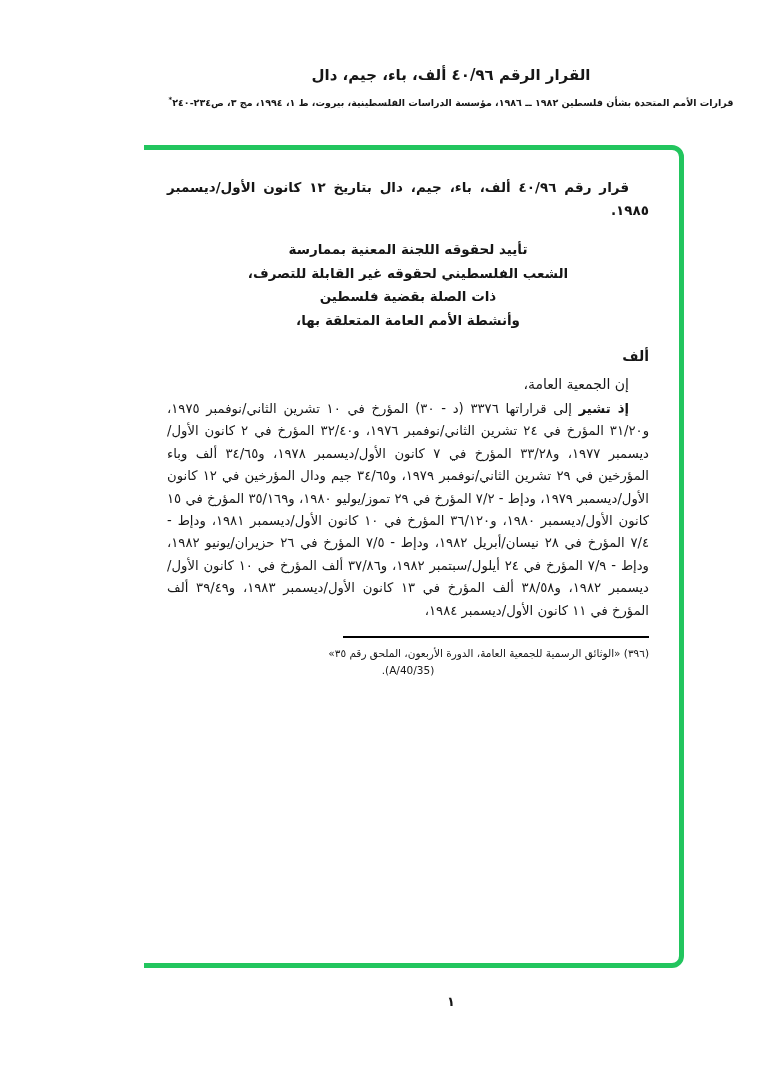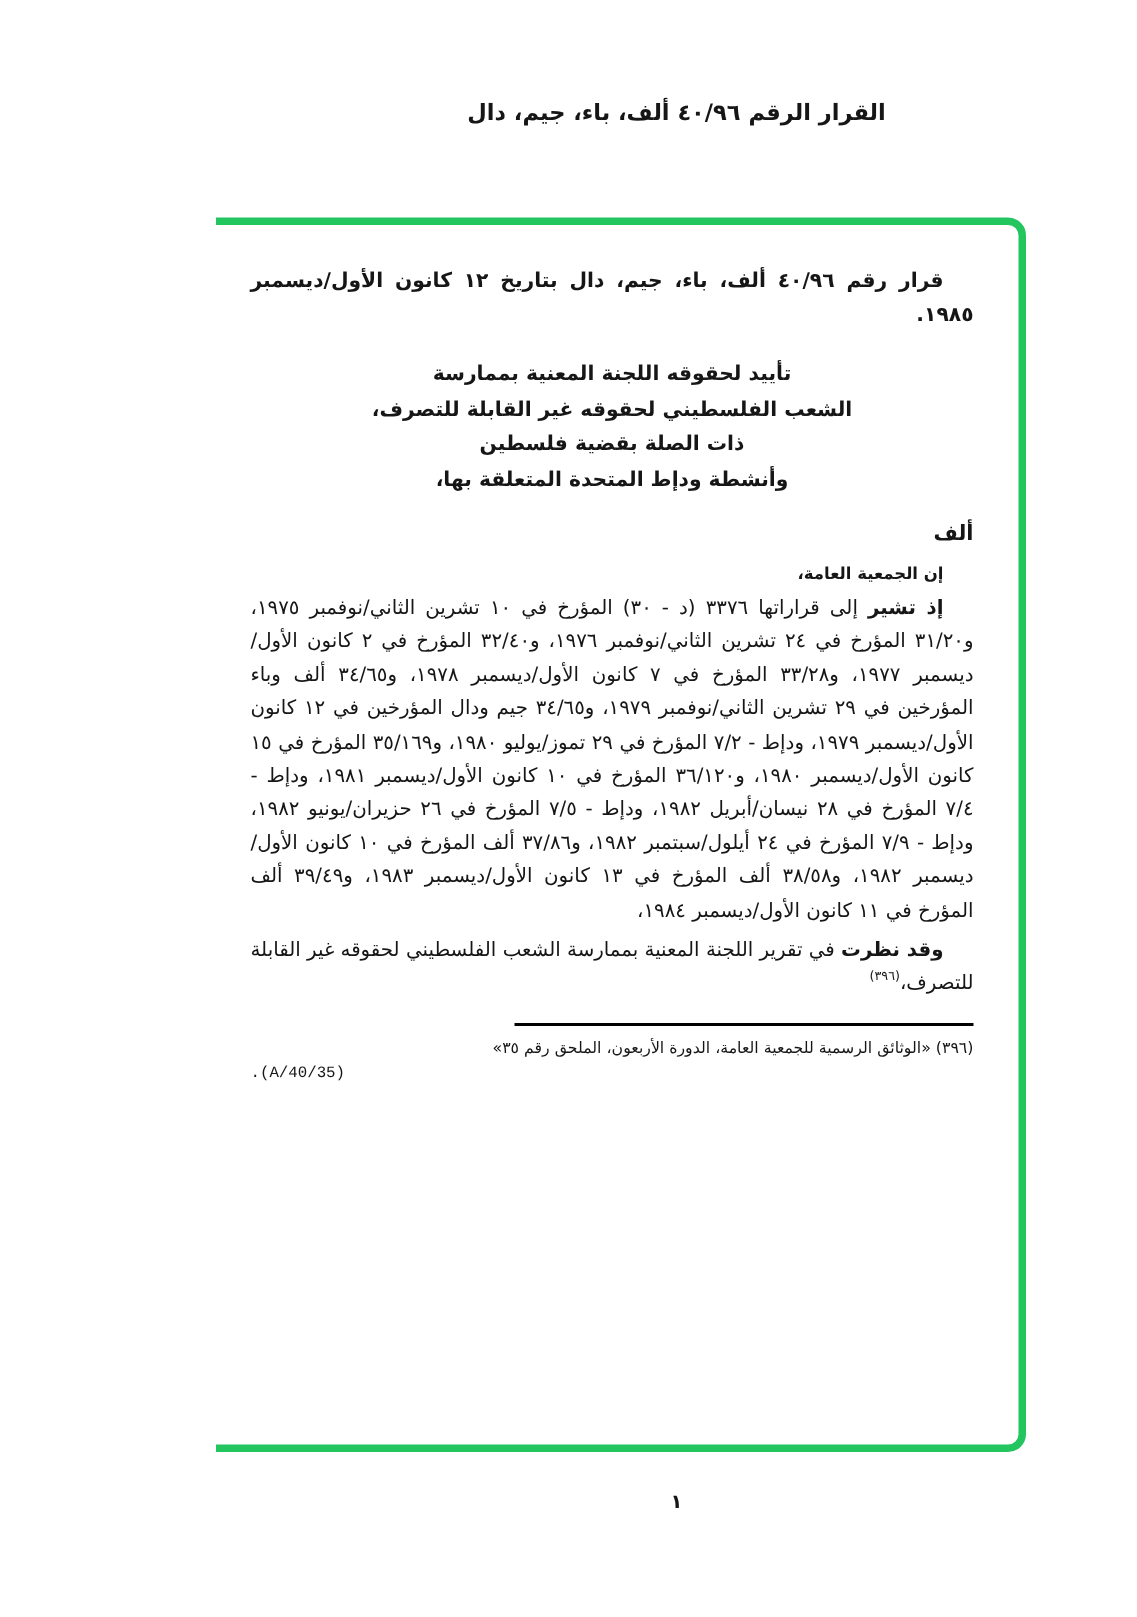--- a/index.html
+++ b/index.html
@@ -57,22 +57,22 @@
     font-weight: 700;
     font-size: 13.5px;
     line-height: 23.5px;
   }
   .section-label {
     font-weight: 700;
     font-size: 14px;
     margin: 16px 0 12px;
   }
   .opening {
-    font-weight: 700;
-    font-size: 11px;
+    font-weight: 400;
+    font-size: 14px;
     text-indent: 20px;
     margin: 8px 0 6px;
   }
   .para {
     font-size: 13.2px;
     line-height: 22.4px;
     text-align: justify;
     text-indent: 20px;
     margin: 4px 0 0;
   }
@@ -90,58 +90,57 @@
   }
   .footnote {
     font-size: 10.5px;
     line-height: 17px;
     margin-top: 7px;
     text-align: right;
   }
   .fn-symbol {
     font-size: 10.5px;
     line-height: 17px;
-    text-align: left;
-    font-family: Liberation Mono, monospace;
+    text-align: center;
   }
   .page-number {
     position: absolute;
     top: 994px; right: 0; left: 0;
     text-align: center;
     font-size: 13px;
     font-weight: 700;
   }
 </style>
 </head>
 <body>
 
 <div class="page">
 
   <div class="doc-header">
     <h1 class="doc-title">القرار الرقم ٤٠/٩٦ ألف، باء، جيم، دال</h1>
+    <div class="doc-source"><span>قرارات الأمم المتحدة بشأن فلسطين ١٩٨٢ ــ ١٩٨٦، مؤسسة الدراسات الفلسطينية، بيروت، ط ١، ١٩٩٤، مج ٣، ص٢٣٤-٢٤٠</span><sup>*</sup></div>
   </div>
 
   <div class="frame">
 
     <p class="intro">قرار رقم ٤٠/٩٦ ألف، باء، جيم، دال بتاريخ ١٢ كانون الأول/ديسمبر ١٩٨٥.</p>
 
     <div class="heading-block">
       <div>تأييد لحقوقه اللجنة المعنية بممارسة</div>
       <div>الشعب الفلسطيني لحقوقه غير القابلة للتصرف،</div>
       <div>ذات الصلة بقضية فلسطين</div>
-      <div>وأنشطة ودإط المتحدة المتعلقة بها،</div>
+      <div>وأنشطة الأمم العامة المتعلقة بها،</div>
     </div>
 
     <div class="section-label">ألف</div>
 
     <p class="opening">إن الجمعية العامة،</p>
 
     <p class="para"><span class="lead">إذ تشير</span><span> إلى قراراتها ٣٣٧٦ (د - ٣٠) المؤرخ في ١٠ تشرين الثاني/نوفمبر ١٩٧٥، و٣١/٢٠ المؤرخ في ٢٤ تشرين الثاني/نوفمبر ١٩٧٦، و٣٢/٤٠ المؤرخ في ٢ كانون الأول/ديسمبر ١٩٧٧، و٣٣/٢٨ المؤرخ في ٧ كانون الأول/ديسمبر ١٩٧٨، و٣٤/٦٥ ألف وباء المؤرخين في ٢٩ تشرين الثاني/نوفمبر ١٩٧٩، و٣٤/٦٥ جيم ودال المؤرخين في ١٢ كانون الأول/ديسمبر ١٩٧٩، ودإط - ٧/٢ المؤرخ في ٢٩ تموز/يوليو ١٩٨٠، و٣٥/١٦٩ المؤرخ في ١٥ كانون الأول/ديسمبر ١٩٨٠، و٣٦/١٢٠ المؤرخ في ١٠ كانون الأول/ديسمبر ١٩٨١، ودإط - ٧/٤ المؤرخ في ٢٨ نيسان/أبريل ١٩٨٢، ودإط - ٧/٥ المؤرخ في ٢٦ حزيران/يونيو ١٩٨٢، ودإط - ٧/٩ المؤرخ في ٢٤ أيلول/سبتمبر ١٩٨٢، و٣٧/٨٦ ألف المؤرخ في ١٠ كانون الأول/ديسمبر ١٩٨٢، و٣٨/٥٨ ألف المؤرخ في ١٣ كانون الأول/ديسمبر ١٩٨٣، و٣٩/٤٩ ألف المؤرخ في ١١ كانون الأول/ديسمبر ١٩٨٤،</span></p>
 
-    <p class="para"><span class="lead">وقد نظرت</span><span> في تقرير اللجنة المعنية بممارسة الشعب الفلسطيني لحقوقه غير القابلة للتصرف،</span><sup class="fn-ref">(٣٩٦)</sup></p>
 
     <div class="fn-rule"></div>
 
     <div class="footnote">(٣٩٦) «الوثائق الرسمية للجمعية العامة، الدورة الأربعون، الملحق رقم ٣٥»</div>
     <div class="fn-symbol">(A/40/35).</div>
 
   </div>
 
   <div class="page-number">١</div>
 

